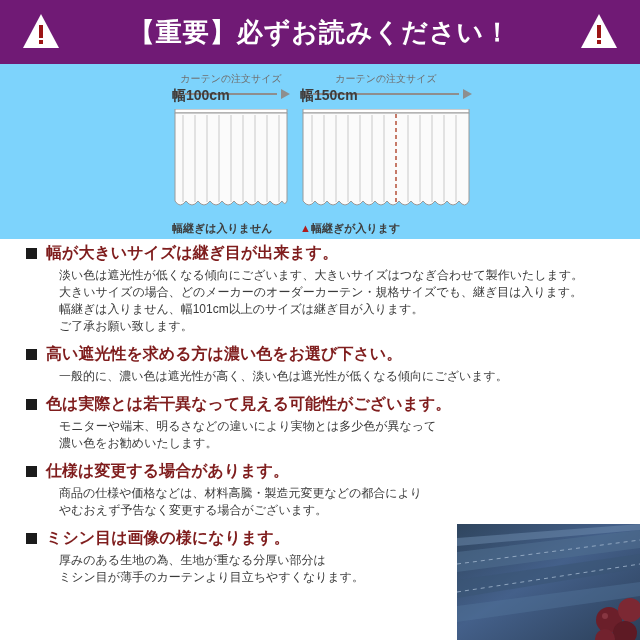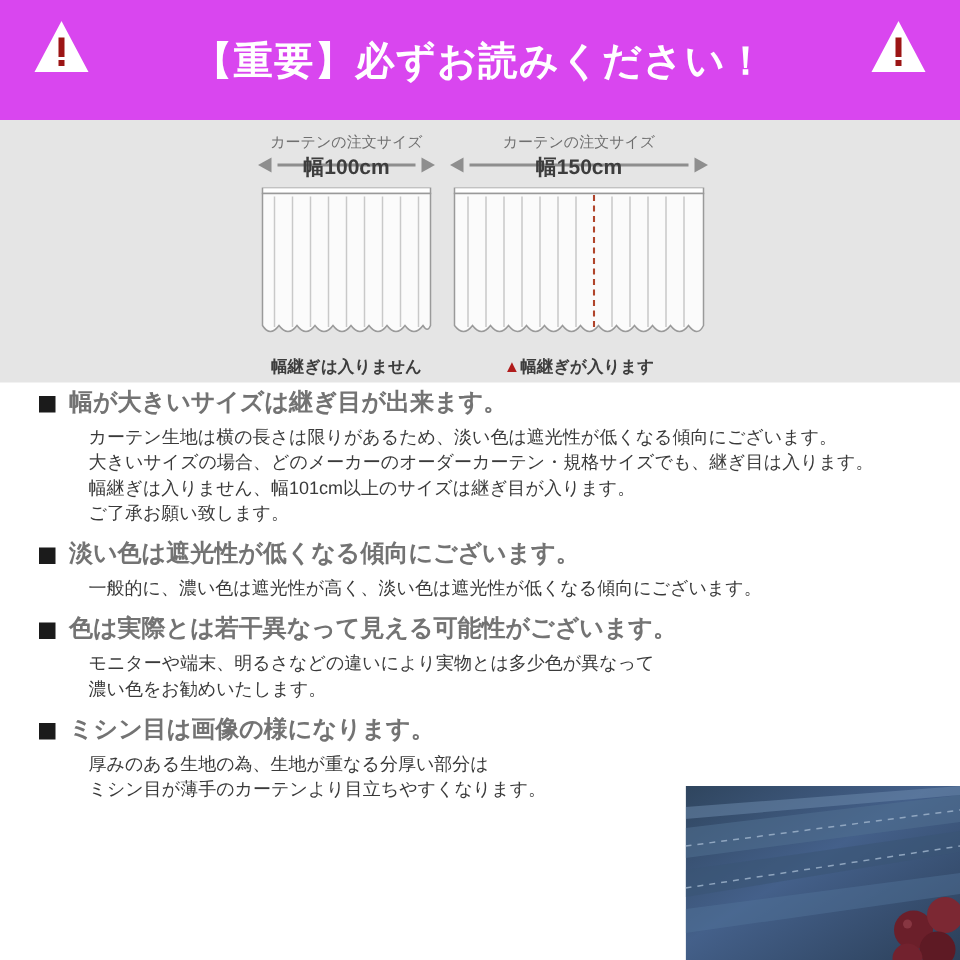--- a/index.html
+++ b/index.html
@@ -13,22 +13,22 @@
     font-family: "Liberation Sans", "DejaVu Sans", sans-serif;
     color: #1b1b1b;
     overflow: hidden;
     position: relative;
   }
 
   
   .banner {
     position: relative;
     width: 640px;
-    height: 80px;
-    background: #d946ef;
+    height: 64px;
+    background: #701a75;
     display: flex;
     align-items: center;
     justify-content: center;
   }
   .banner-title {
     color: #ffffff;
     font-size: 26px;
     font-weight: bold;
     letter-spacing: 1px;
     white-space: nowrap;
@@ -41,35 +41,34 @@
   }
   .warn-icon.left  { left: 22px; }
   .warn-icon.right { right: 22px; }
   .warn-icon svg { display: block; }
 
   
   .diagram {
     position: relative;
     width: 640px;
     height: 175px;
-    background: #e5e5e5;
+    background: #7dd3fc;
   }
   .panel { position: absolute; }
 
   .cap {
     font-size: 10px;
     color: #6f6f6f;
     text-align: center;
     white-space: nowrap;
   }
   .size-label {
     font-size: 14px;
     font-weight: bold;
     color: #3d3d3d;
-    text-align: center;
     white-space: nowrap;
     line-height: 14px;
   }
   .arrow-row {
     display: flex;
     align-items: center;
     justify-content: center;
     gap: 4px;
   }
   .arrow-line {
@@ -84,21 +83,20 @@
   }
   .arrow-head.l { border-right: 9px solid #8e8e8e; }
   .arrow-head.r { border-left: 9px solid #8e8e8e; }
 
   .curtain-wrap { position: relative; }
   .curtain-svg { display: block; }
 
   .foot {
     font-size: 11px;
     color: #3d3d3d;
-    text-align: center;
     white-space: nowrap;
     font-weight: bold;
   }
   .foot .mark { color: #b01c1c; }
 
   
   .content {
     position: relative;
     padding: 4px 26px 0 26px;
   }
@@ -111,21 +109,21 @@
   .sq {
     width: 11px;
     height: 11px;
     background: #1b1b1b;
     margin-top: 5px;
     flex: 0 0 auto;
   }
   .head-text {
     font-size: 16px;
     font-weight: bold;
-    color: #737373;
+    color: #7f1d1d;
     line-height: 20px;
   }
   .body-text {
     margin: 4px 0 0 33px;
     font-size: 12px;
     line-height: 17px;
     color: #3a3a3a;
   }
   .body-text div { white-space: nowrap; }
 
@@ -225,48 +223,58 @@
 </div>
 
 <div class="content">
 
   <div class="item">
     <div class="head-line">
       <span class="sq"></span>
       <span class="head-text">幅が大きいサイズは継ぎ目が出来ます。</span>
     </div>
     <div class="body-text">
-      <div>カーテン生地は横の長さは限りがあるため、淡い色は遮光性が低くなる傾向にございます。</div>
+      <div>淡い色は遮光性が低くなる傾向にございます、大きいサイズはつなぎ合わせて製作いたします。</div>
       <div>大きいサイズの場合、どのメーカーのオーダーカーテン・規格サイズでも、継ぎ目は入ります。</div>
       <div>幅継ぎは入りません、幅101cm以上のサイズは継ぎ目が入ります。</div>
       <div>ご了承お願い致します。</div>
     </div>
   </div>
 
   <div class="item">
     <div class="head-line">
       <span class="sq"></span>
-      <span class="head-text">淡い色は遮光性が低くなる傾向にございます。</span>
+      <span class="head-text">高い遮光性を求める方は濃い色をお選び下さい。</span>
     </div>
     <div class="body-text">
       <div>一般的に、濃い色は遮光性が高く、淡い色は遮光性が低くなる傾向にございます。</div>
     </div>
   </div>
 
   <div class="item">
     <div class="head-line">
       <span class="sq"></span>
       <span class="head-text">色は実際とは若干異なって見える可能性がございます。</span>
     </div>
     <div class="body-text">
       <div>モニターや端末、明るさなどの違いにより実物とは多少色が異なって</div>
       <div>濃い色をお勧めいたします。</div>
     </div>
   </div>
 
+  <div class="item">
+    <div class="head-line">
+      <span class="sq"></span>
+      <span class="head-text">仕様は変更する場合があります。</span>
+    </div>
+    <div class="body-text">
+      <div>商品の仕様や価格などは、材料高騰・製造元変更などの都合により</div>
+      <div>やむおえず予告なく変更する場合がございます。</div>
+    </div>
+  </div>
 
   <div class="item">
     <div class="head-line">
       <span class="sq"></span>
       <span class="head-text">ミシン目は画像の様になります。</span>
     </div>
     <div class="body-text">
       <div>厚みのある生地の為、生地が重なる分厚い部分は</div>
       <div>ミシン目が薄手のカーテンより目立ちやすくなります。</div>
     </div>

